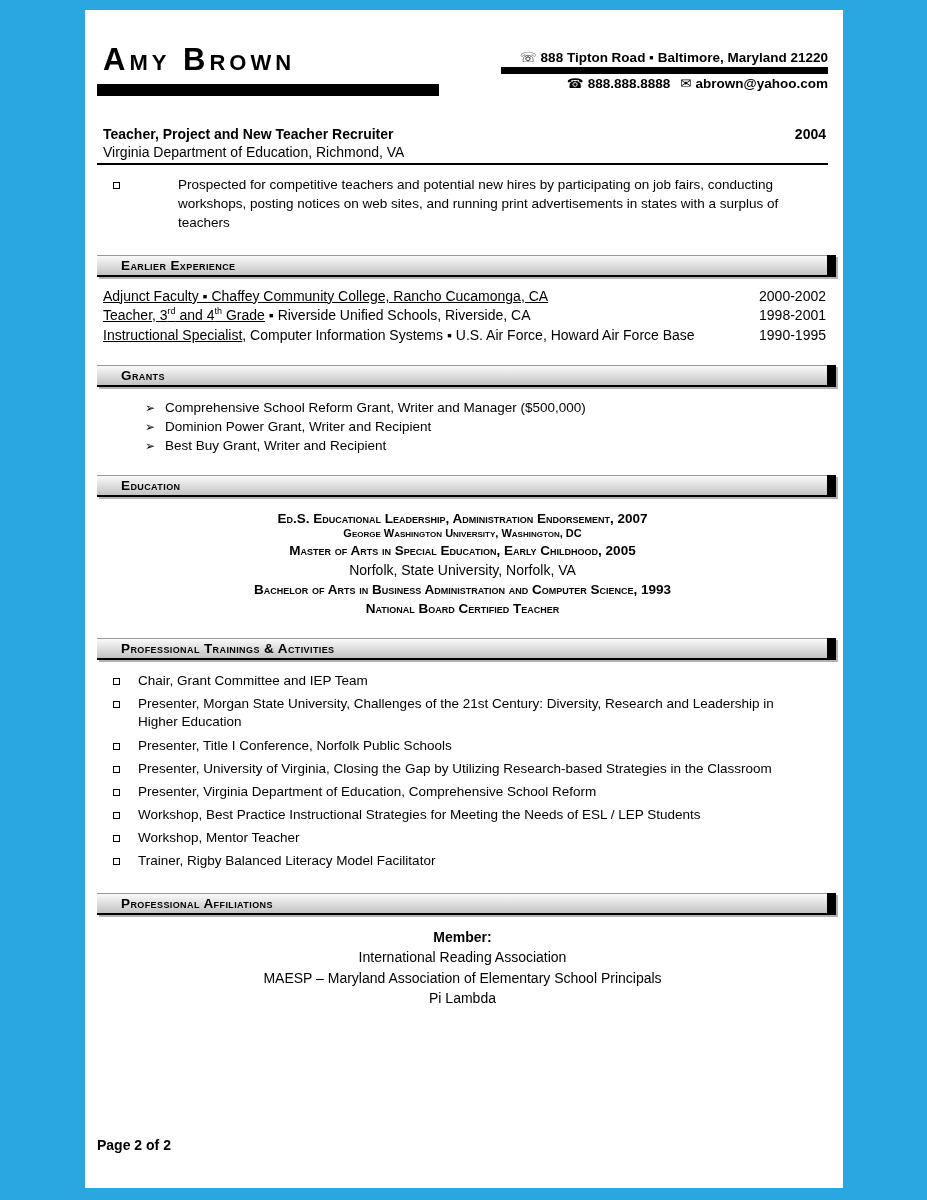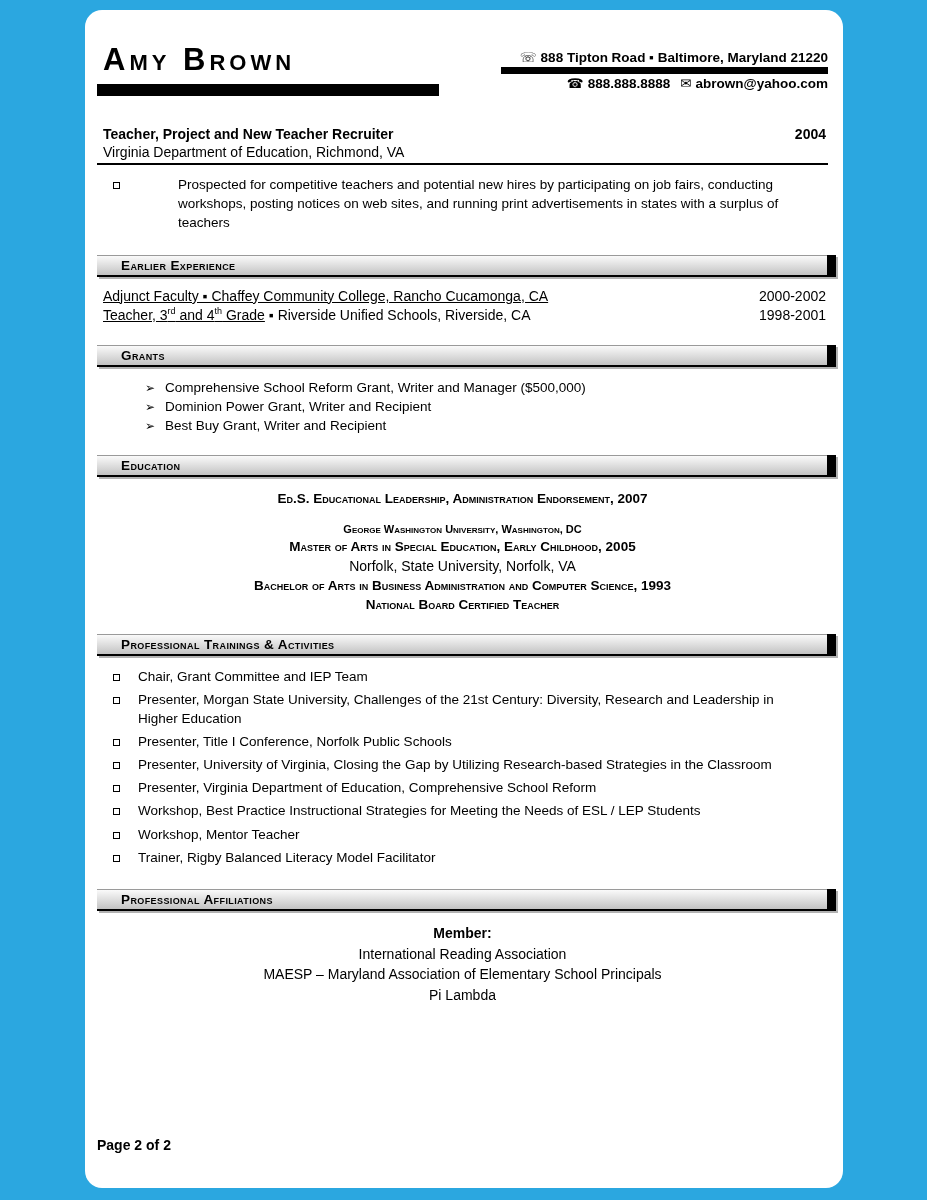--- a/index.html
+++ b/index.html
@@ -10,21 +10,20 @@
     font-family:"Liberation Sans",sans-serif;
     overflow:hidden;
   }
   .sheet{
     position:absolute;
     top:10px;left:85px;right:84px;bottom:12px;
     background:#ffffff;
     box-sizing:border-box;
     padding:34px 15px 0 12px;
     color:#000;
-    border-radius:17px;
   }
   
   .header{position:relative;height:58px;}
   .name{
     position:absolute;left:6px;top:0;
     font-size:31px;font-weight:bold;line-height:1;
     font-variant:small-caps;letter-spacing:4px;
   }
   .name-bar{position:absolute;left:0;top:40px;width:342px;height:12px;background:#000;}
   .contact{position:absolute;right:0;top:6px;width:335px;text-align:right;font-weight:bold;font-size:13.5px;}
@@ -57,21 +56,21 @@
   .u{text-decoration:underline;}
   sup{font-size:9px;line-height:0;}
   .years{white-space:nowrap;margin-left:12px;}
   
   .grant-item{display:flex;margin-top:5px;padding-left:48px;font-size:13.5px;line-height:14px;}
   .grant-item:first-of-type{margin-top:14px;}
   .arrow{font-size:12px;margin-right:10px;line-height:14px;}
   
   .edu{text-align:center;margin-top:14px;}
   .edu-degree{font-variant:small-caps;font-weight:bold;font-size:13.5px;margin-top:4px;}
-  .edu-school{font-variant:small-caps;font-weight:bold;font-size:11px;margin-top:17px;}
+  .edu-school{font-variant:small-caps;font-weight:bold;font-size:11px;margin-top:1px;}
   .edu-plain{font-size:14px;margin-top:4px;}
   
   .tr-list{margin-top:12px;}
   .tr-item{display:flex;padding-left:16px;font-size:13.5px;line-height:1.38;margin-top:4.5px;}
   .ttext{max-width:676px;}
   
   .aff{text-align:center;font-size:14px;}
   .member{font-weight:bold;margin-top:14px;}
   .aff-item{margin-top:4.5px;}
   
@@ -115,20 +114,24 @@
         <span class="sec-title">Earlier Experience</span>
       </div>
       <div class="xp-list">
         <div class="xp-row">
           <span><span class="u">Adjunct Faculty ▪ Chaffey Community College, Rancho Cucamonga, CA</span><span></span></span>
           <span class="years">2000-2002</span>
         </div>
         <div class="xp-row">
           <span><span class="u"><span>Teacher, 3</span><sup>rd</sup><span> and 4</span><sup>th</sup><span> Grade</span></span><span> ▪ Riverside Unified Schools, Riverside, CA</span></span>
           <span class="years">1998-2001</span>
+        </div>
+        <div class="xp-row">
+          <span><span class="u">Instructional Specialist</span><span>, Computer Information Systems ▪ U.S. Air Force, Howard Air Force Base</span></span>
+          <span class="years">1990-1995</span>
         </div>
       </div>
     </div>
 
     <div class="section">
       <div class="sec-bar">
         <span class="sec-title">Grants</span>
       </div>
       <div>
         <div class="grant-item">

